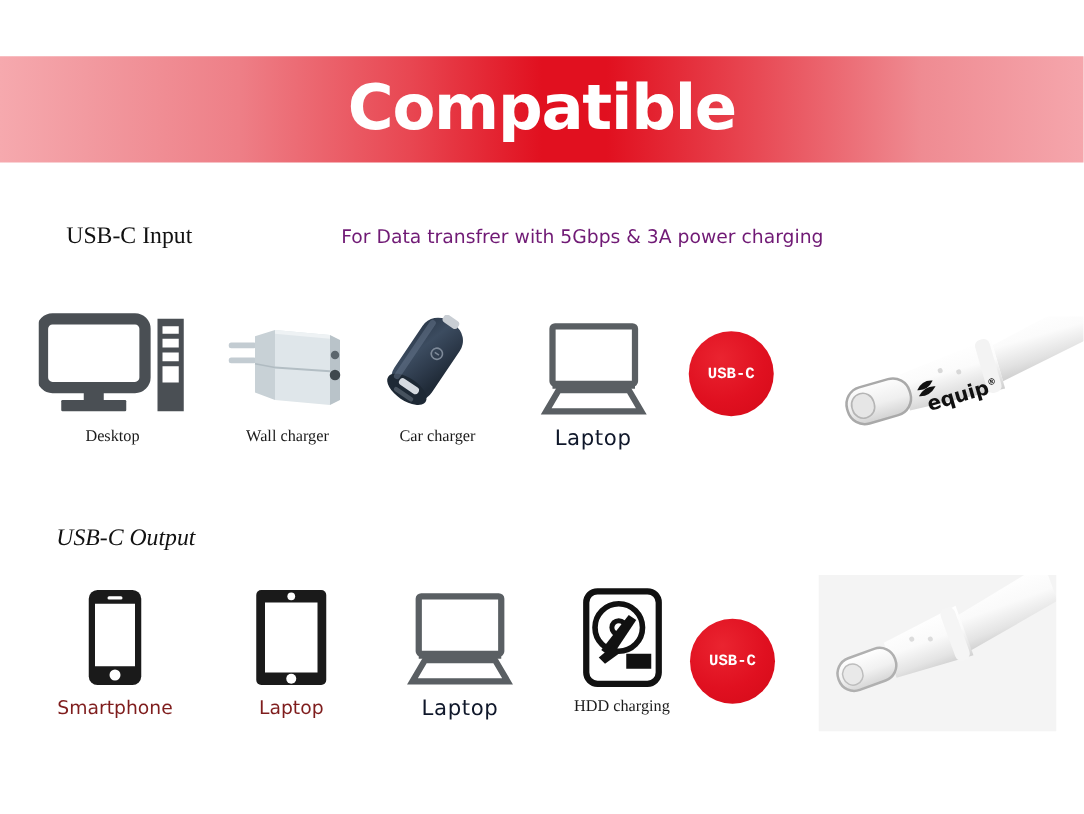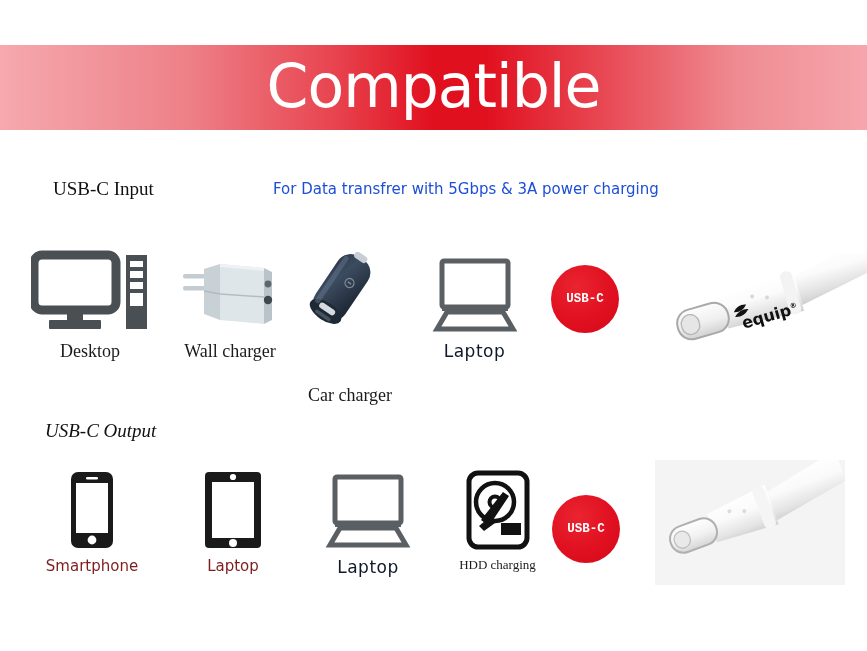--- a/index.html
+++ b/index.html
@@ -32,41 +32,41 @@
         #e84a55 70%,
         #ef8b92 85%,
         #f5a6ac 100%);
     display: flex;
     align-items: center;
     justify-content: center;
   }
   #banner-title {
     color: #ffffff;
     font-family: "DejaVu Sans", sans-serif;
-    font-size: 60px;
-    font-weight: normal;
+    font-size: 50px;
+    font-weight: bold;
     letter-spacing: -1px;
     line-height: 1;
     padding-bottom: 4px;
     user-select: none;
   }
 
   
   .section-heading {
     position: absolute;
     font-family: "Liberation Serif", serif;
     font-size: 19px;
     color: #111111;
     white-space: nowrap;
   }
   .section-tagline {
     position: absolute;
     font-family: "DejaVu Sans", sans-serif;
     font-size: 15px;
-    color: #1d4ed8;
+    color: #701a75;
     white-space: nowrap;
   }
 
   
   .item {
     position: absolute;
     display: flex;
     flex-direction: column;
     align-items: center;
   }
@@ -75,21 +75,21 @@
     align-items: flex-end;
     justify-content: center;
   }
   .item-label {
     margin-top: 7px;
     white-space: nowrap;
     text-align: center;
   }
   .label-serif {
     font-family: "Liberation Serif", serif;
-    font-size: 18px;
+    font-size: 13px;
     color: #1b1b1b;
   }
   .label-sans-dark {
     font-family: "DejaVu Sans", sans-serif;
     font-size: 15px;
     color: #7f1d1d;
   }
   .label-sans-gray {
     font-family: "DejaVu Sans", sans-serif;
     font-size: 17px;
@@ -175,21 +175,21 @@
 
       <circle cx="88" cy="30" r="3.4" fill="#5b666d"></circle>
       <circle cx="88" cy="46" r="4.2" fill="#3f484e"></circle>
 
       <path d="M40 10 L84 14 L84 17 L40 13 Z" fill="#eef2f4"></path>
     </svg>
   </div>
   <div class="item-label label-serif">Wall charger</div>
 </div>
 
-<div class="item" style="left:295px; top:248px; width:110px;gap:44px;">
+<div class="item" style="left:295px; top:248px; width:110px;">
   <div class="item-icon" style="height:86px;">
     <svg width="100" height="82" viewBox="0 0 100 82" aria-hidden="true">
       <defs>
         <linearGradient id="carBody" x1="0" y1="0" x2="1" y2="0.6">
           <stop offset="0%" stop-color="#2a3748"></stop>
           <stop offset="38%" stop-color="#3c4c60"></stop>
           <stop offset="72%" stop-color="#2d3a4b"></stop>
           <stop offset="100%" stop-color="#202b38"></stop>
         </linearGradient>
       </defs>

